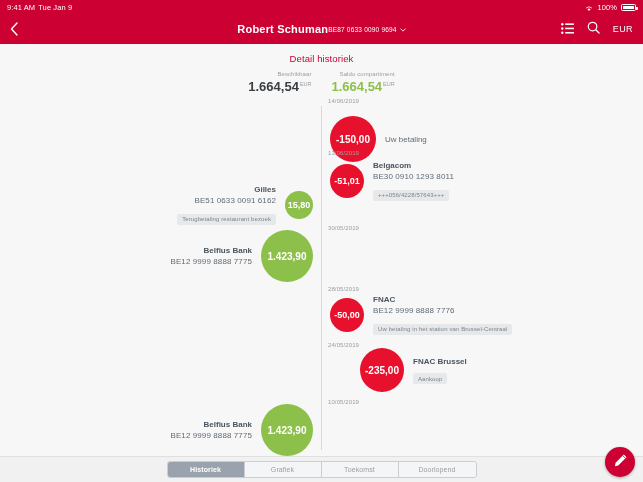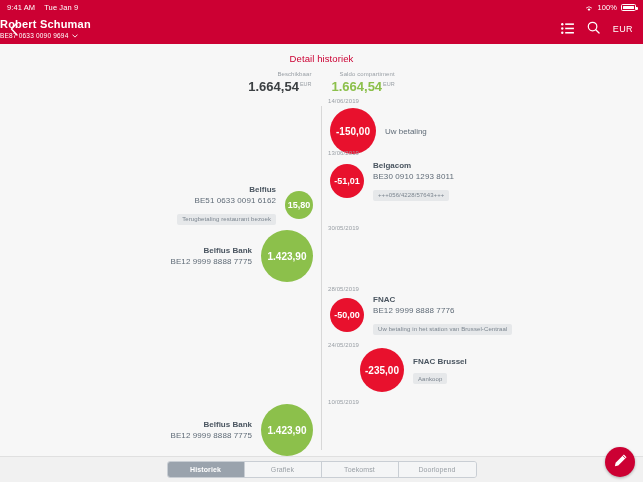--- a/index.html
+++ b/index.html
@@ -10,21 +10,21 @@
     overflow: hidden;
   }
   .screen { position: relative; width: 643px; height: 482px; background: #f7f7f7; }
 
   
   .statusbar {
     height: 14px; background: #cc0033; color: #ffffff;
     display: flex; align-items: center; justify-content: space-between;
     padding: 0 7px; font-size: 7.5px; letter-spacing: .1px;
   }
-  .sb-left { display: flex; align-items: center; gap: 9px; }
+  .sb-left { display: flex; align-items: center; gap: 3px; }
   .sb-right { display: flex; align-items: center; gap: 4px; }
   .wifi-ico { display: inline-block; width: 8px; height: 7px; position: relative; top: 1px; }
   .batt {
     display: inline-block; width: 15px; height: 7px; border: 1px solid #ffffff;
     border-radius: 1.5px; position: relative;
   }
   .batt::after {
     content: ""; position: absolute; left: 1px; top: 1px; bottom: 1px; right: 1px;
     background: #ffffff; border-radius: .5px;
   }
@@ -34,21 +34,21 @@
   }
 
   
   .navbar {
     height: 30px; background: #cc0033; color: #ffffff;
     display: flex; align-items: center; position: relative; padding: 0 10px;
   }
   .back-btn { width: 22px; display: flex; align-items: center; justify-content: flex-start; cursor: pointer; }
   .nav-title-wrap {
     position: absolute; left: 0; right: 0; top: 0; bottom: 0;
-    display: flex; flex-direction: column; align-items: flex-start; justify-content: center;
+    display: flex; flex-direction: row; align-items: center; justify-content: center;
     pointer-events: none;
   }
   .nav-title { font-size: 11px; font-weight: bold; letter-spacing: .2px; line-height: 13px; }
   .nav-sub {
     font-size: 6.5px; letter-spacing: .2px; display: flex; align-items: center; gap: 3px;
     pointer-events: auto; cursor: pointer; line-height: 9px;
   }
   .nav-right {
     margin-left: auto; display: flex; align-items: center; gap: 13px; z-index: 2;
   }
@@ -200,21 +200,21 @@
       </div>
     </div>
   </div>
 
   <div class="timeline">
     <div class="axis"></div>
 
     <div class="tl-row" style="top:0px;">
       <div class="tl-date right-side">14/06/2019</div>
     </div>
-    <div class="entry debit" style="top:10px;">
+    <div class="entry debit" style="top:18px;">
       <div class="bubble red" style="width:46px;height:46px;font-size:10px;">-150,00</div>
       <div class="info">
         <div class="info-label-only">Uw betaling</div>
       </div>
     </div>
 
     <div class="tl-row" style="top:52px;">
       <div class="tl-date right-side">13/06/2019</div>
     </div>
     <div class="entry debit" style="top:62px;">
@@ -222,21 +222,21 @@
       <div class="info">
         <div class="info-name">Belgacom</div>
         <div class="info-iban">BE30 0910 1293 8011</div>
         <div class="info-tag">+++056/4228/57643+++</div>
       </div>
     </div>
 
     <div class="entry credit" style="top:86px;">
       <div class="bubble green" style="width:28px;height:28px;font-size:9px;">15,80</div>
       <div class="info">
-        <div class="info-name">Belfius</div>
+        <div class="info-name">Gilles</div>
         <div class="info-iban">BE51 0633 0091 6162</div>
         <div class="info-tag">Terugbetaling restaurant bezoek</div>
       </div>
     </div>
 
     <div class="tl-row" style="top:127px;">
       <div class="tl-date right-side">30/05/2019</div>
     </div>
     <div class="entry credit" style="top:132px;">
       <div class="bubble green" style="width:52px;height:52px;font-size:10px;">1.423,90</div>

